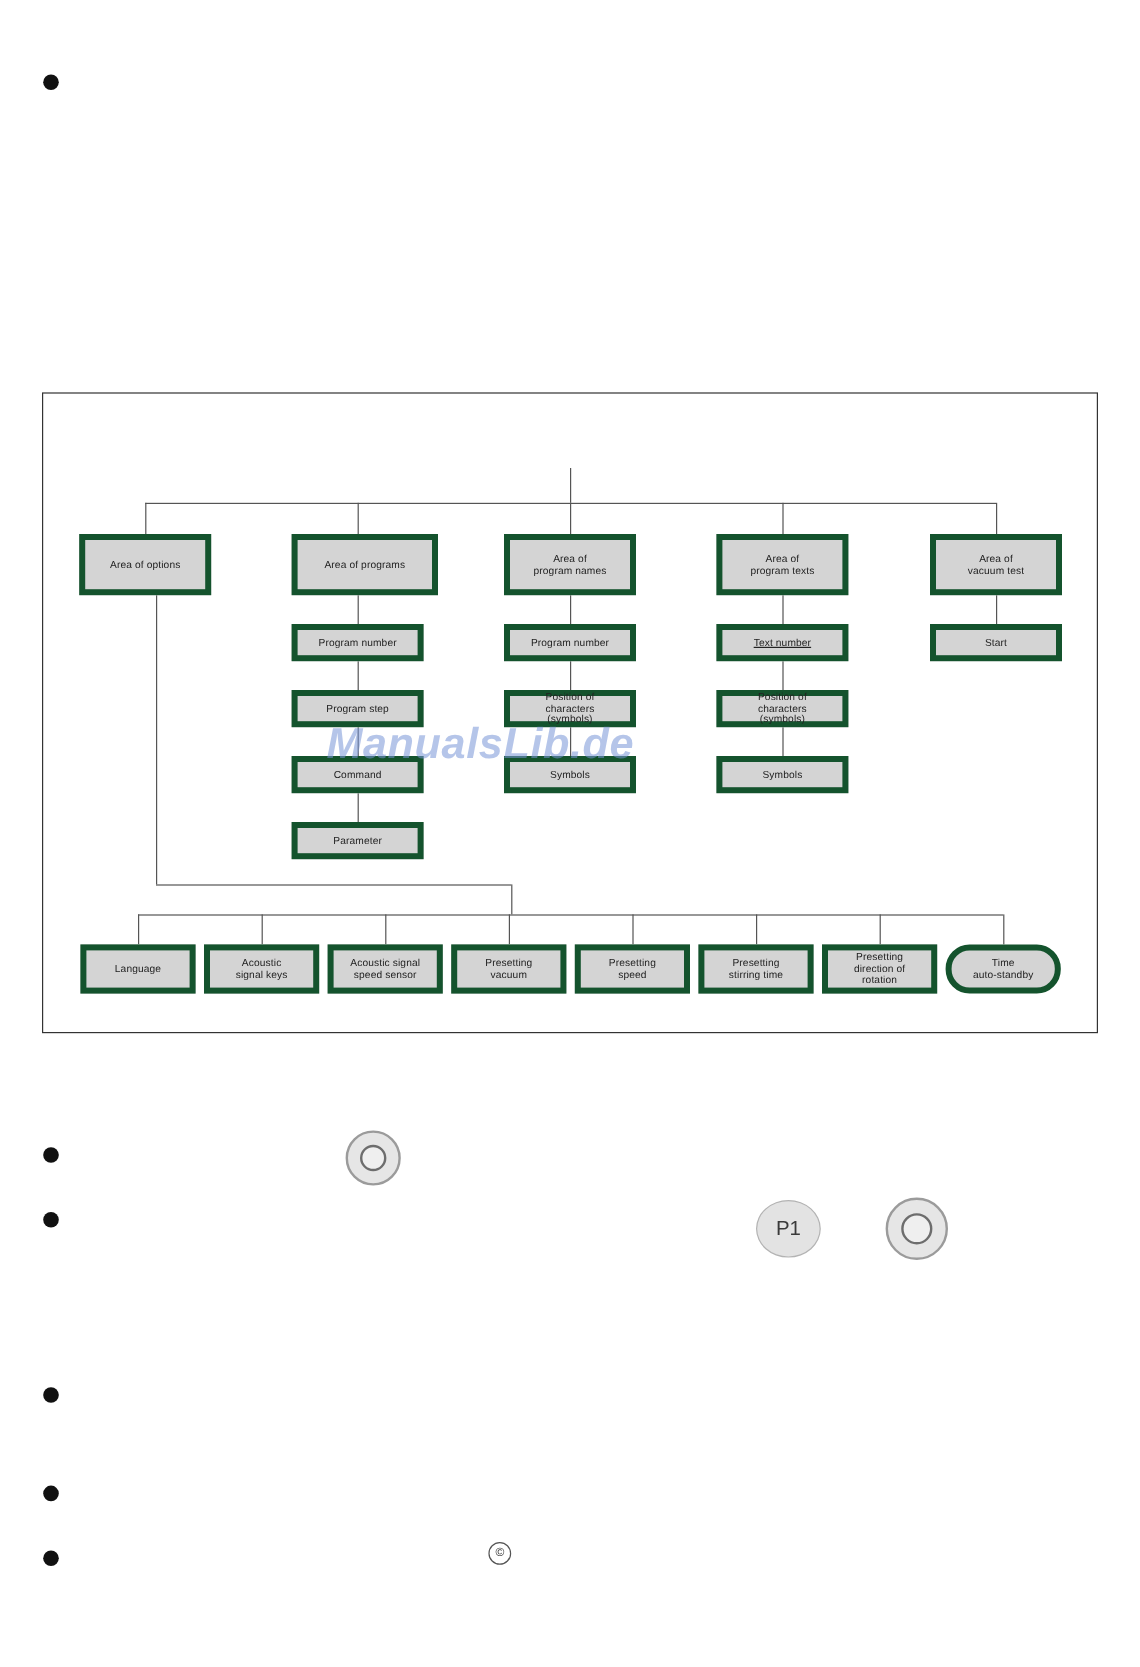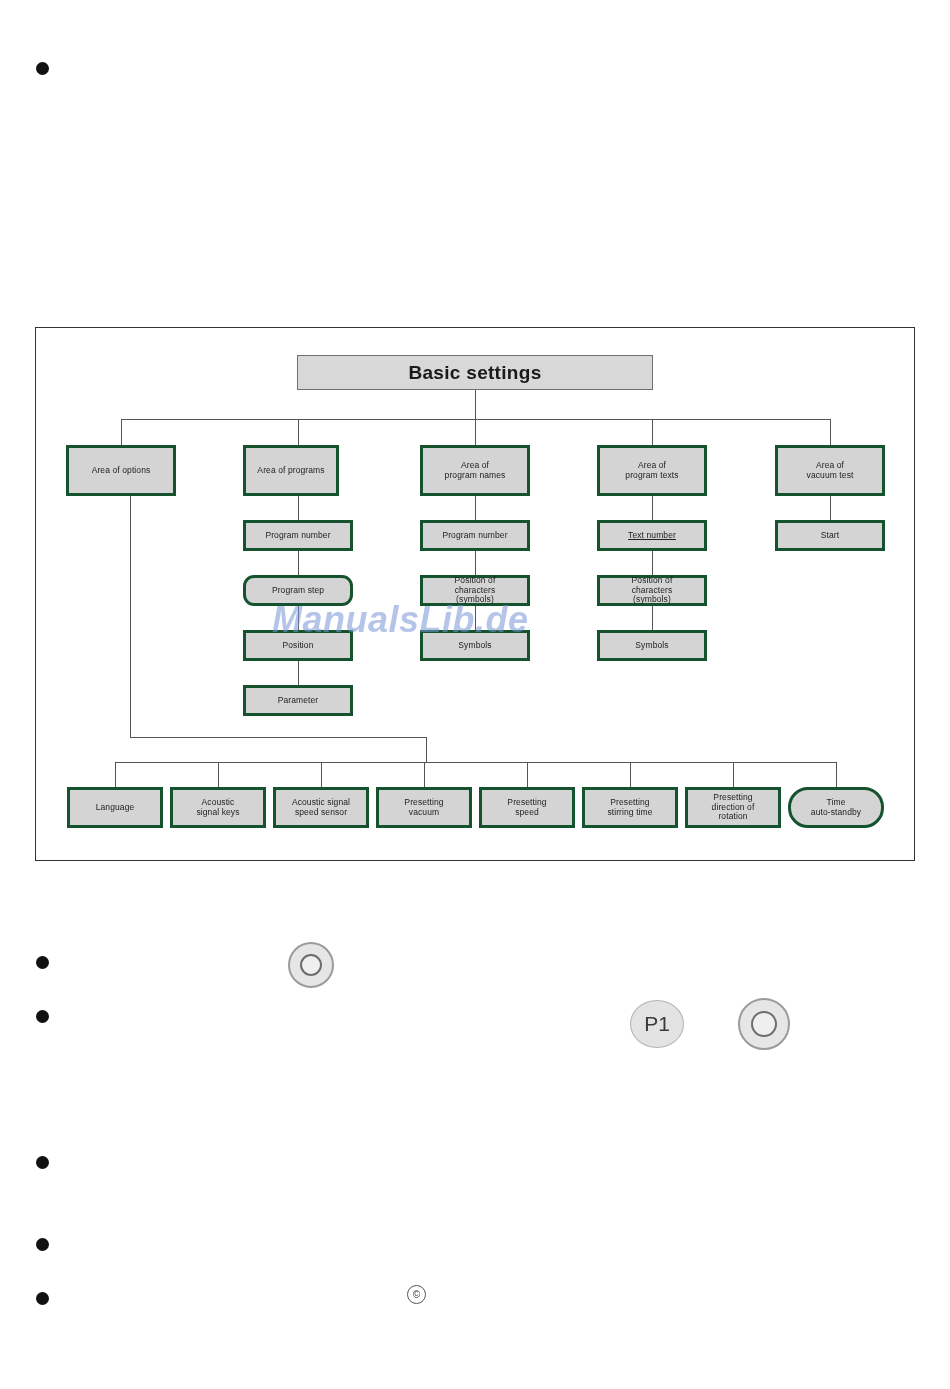--- a/index.html
+++ b/index.html
@@ -42,21 +42,21 @@
     position: absolute;
     left: 0; top: 0;
     width: 100%; height: 100%;
   }
 
   
   .node {
     position: absolute;
     box-sizing: border-box;
     background: #d4d4d4;
-    border: 3px solid #14532d;
+    border: 5px solid #14532d;
     display: flex;
     align-items: center;
     justify-content: center;
     text-align: center;
     color: #222;
     line-height: 1.12;
     padding: 1px 2px;
     white-space: pre-line;
     letter-spacing: 0.1px;
   }
@@ -113,21 +113,21 @@
   }
   .key-p1 {
     position: absolute;
     border-radius: 50%;
     background: #e3e3e3;
     border: 1px solid #b3b3b3;
     box-sizing: border-box;
     display: flex;
     align-items: center;
     justify-content: center;
-    font-size: 21px;
+    font-size: 17px;
     color: #3a3a3a;
     font-family: "Liberation Sans", sans-serif;
   }
   .key-c {
     position: absolute;
     border-radius: 50%;
     border: 1px solid #555;
     box-sizing: border-box;
     display: flex;
     align-items: center;
@@ -185,34 +185,33 @@
     <div class="ln v" style="left:285px; top:434px; height:25px;"></div>
     <div class="ln v" style="left:388px; top:434px; height:25px;"></div>
     <div class="ln v" style="left:491px; top:434px; height:25px;"></div>
     <div class="ln v" style="left:594px; top:434px; height:25px;"></div>
     <div class="ln v" style="left:697px; top:434px; height:25px;"></div>
     <div class="ln v" style="left:800px; top:434px; height:25px;"></div>
   </div>
 
   <div class="layer">
 
-    <div class="node title" style="left:261px; top:27px; width:356px; height:35px;">Basic settings</div>
 
     <div class="node lvl1" style="left:30px;  top:117px; width:110px; height:51px;">Area of options</div>
-    <div class="node lvl1" style="left:207px; top:117px; width:96px; height:51px;">Area of programs</div>
+    <div class="node lvl1" style="left:207px; top:117px; width:122px; height:51px;">Area of programs</div>
     <div class="node lvl1" style="left:384px; top:117px; width:110px; height:51px;">Area of
 program names</div>
     <div class="node lvl1" style="left:561px; top:117px; width:110px; height:51px;">Area of
 program texts</div>
     <div class="node lvl1" style="left:739px; top:117px; width:110px; height:51px;">Area of
 vacuum test</div>
 
     <div class="node lvl2" style="left:207px; top:192px; width:110px; height:31px;">Program number</div>
-    <div class="node lvl2" style="left:207px; top:247px; width:110px; height:31px;border-radius:11px;">Program step</div>
-    <div class="node lvl2" style="left:207px; top:302px; width:110px; height:31px;">Position</div>
+    <div class="node lvl2" style="left:207px; top:247px; width:110px; height:31px;">Program step</div>
+    <div class="node lvl2" style="left:207px; top:302px; width:110px; height:31px;">Command</div>
     <div class="node lvl2" style="left:207px; top:357px; width:110px; height:31px;">Parameter</div>
 
     <div class="node lvl2" style="left:384px; top:192px; width:110px; height:31px;">Program number</div>
     <div class="node lvl2" style="left:384px; top:247px; width:110px; height:31px;">Position of
 characters
 (symbols)</div>
     <div class="node lvl2" style="left:384px; top:302px; width:110px; height:31px;">Symbols</div>
 
     <div class="node lvl2" style="left:561px; top:192px; width:110px; height:31px;text-decoration:underline;">Text number</div>
     <div class="node lvl2" style="left:561px; top:247px; width:110px; height:31px;">Position of

